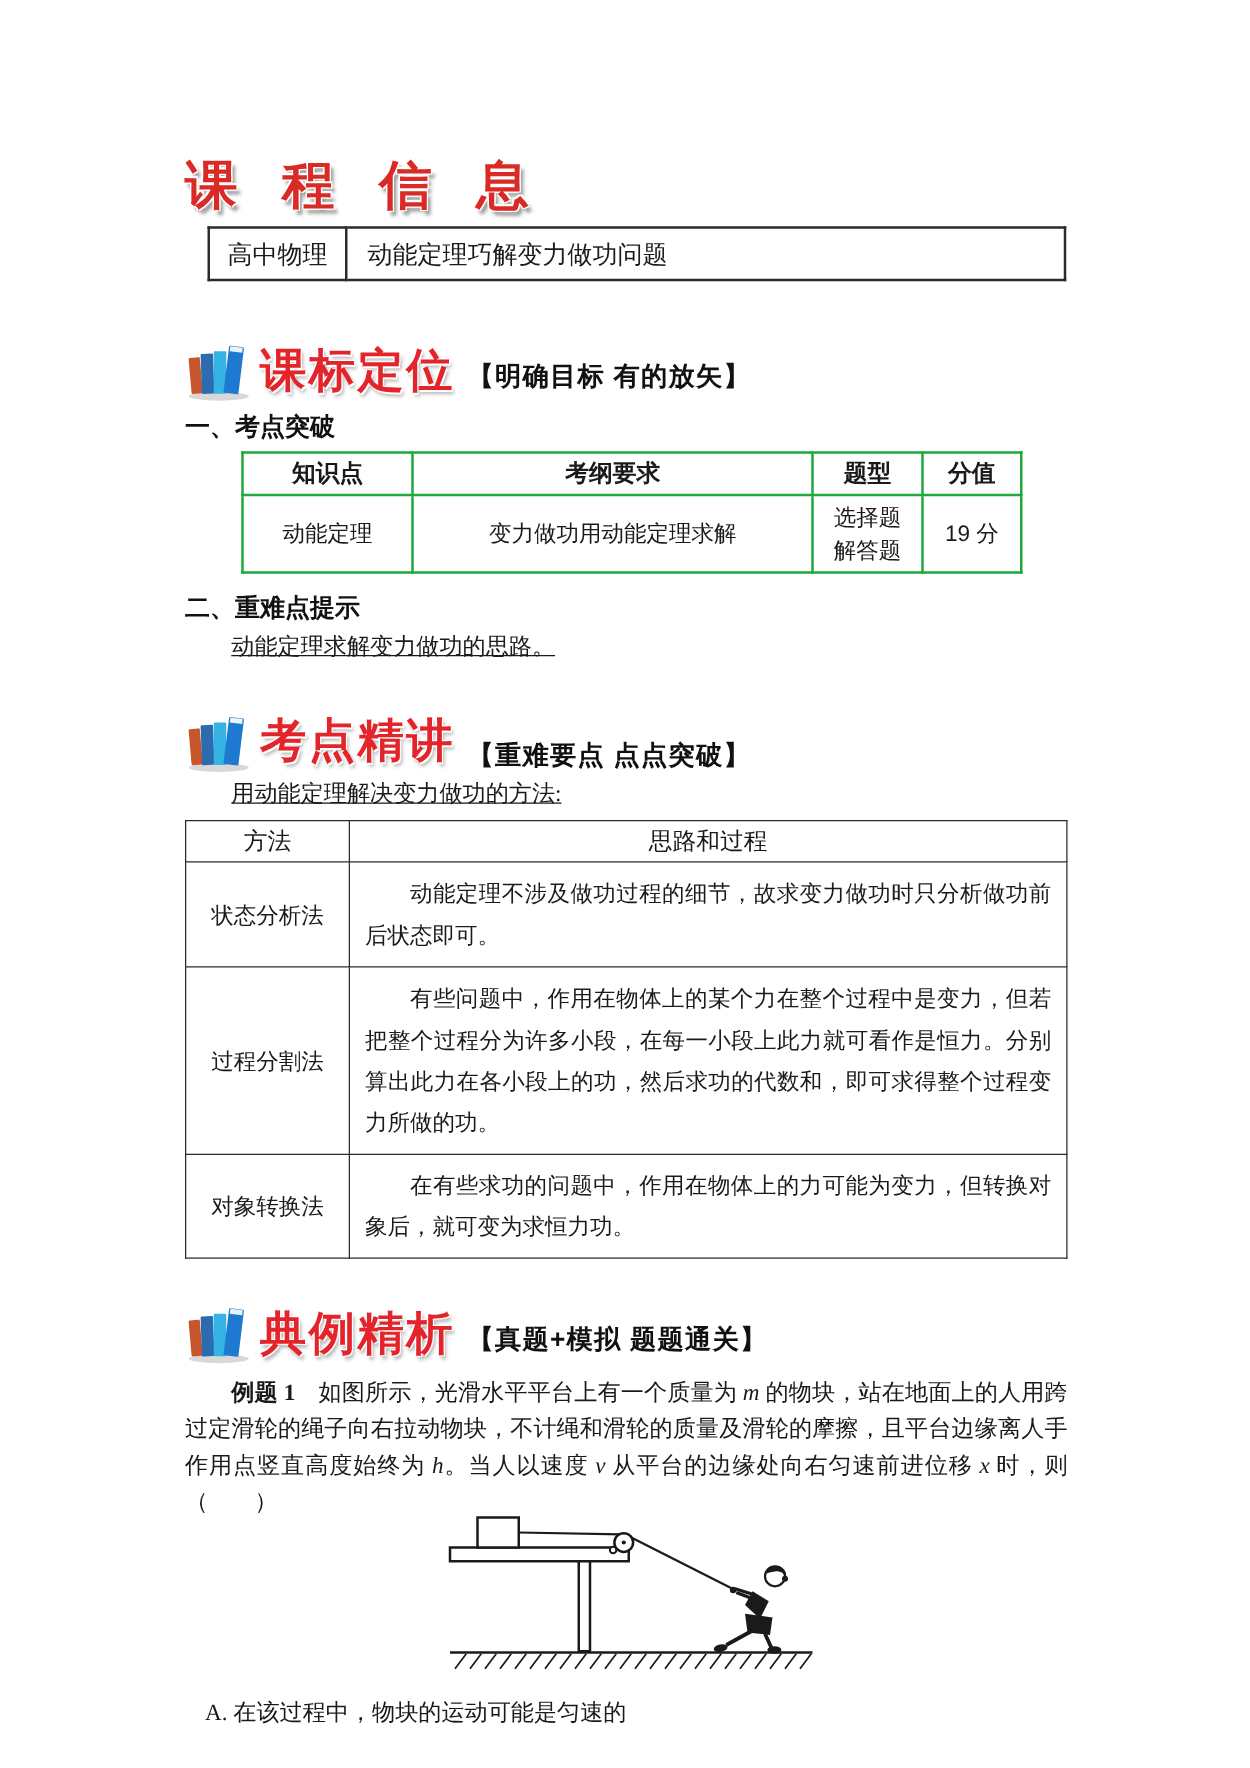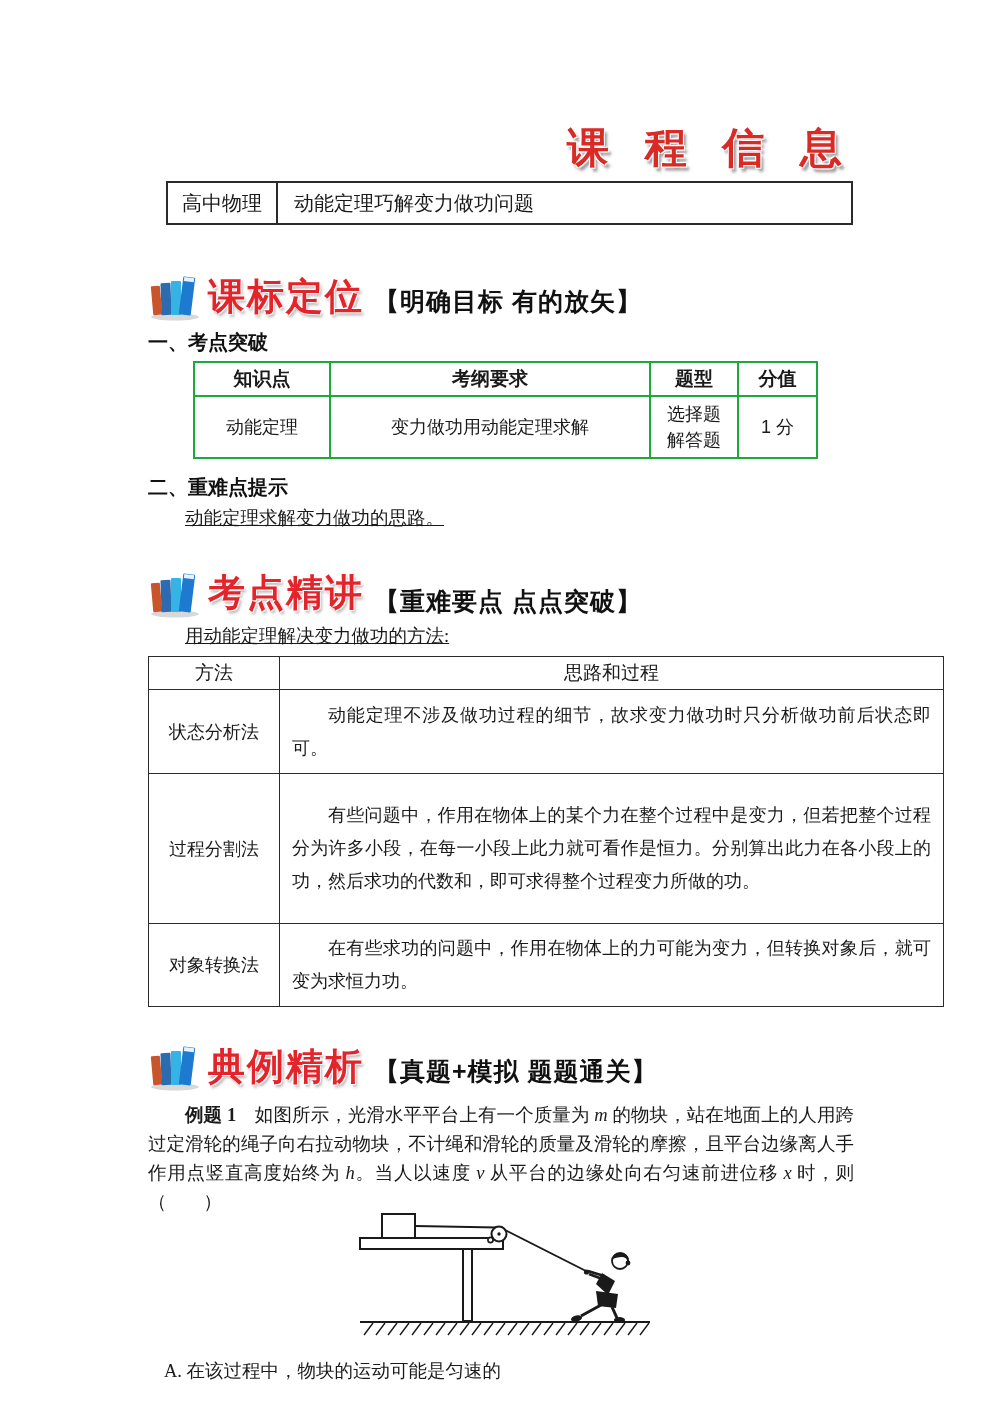--- a/index.html
+++ b/index.html
@@ -1,58 +1,58 @@
 <!DOCTYPE html>
 <html><head>
 <meta charset="utf-8">
 <style>
   html,body{margin:0;padding:0;background:#fff;}
   .page{position:relative;width:1000px;height:1414px;background:#fff;overflow:hidden;
         font-family:"Liberation Serif","DejaVu Serif",serif;color:#1a1a1a;}
   .content{padding:0 146px 0 148px;}
 
   
-  .main-title{margin-top:118px;text-align:right;
+  .main-title{margin-top:118px;text-align:left;
     font-family:"Liberation Sans","DejaVu Sans",sans-serif;
     font-size:42px;font-weight:900;letter-spacing:12px;color:#d92a26;
     text-shadow:1px 1px 0 #fff,-1px -1px 0 #fff,1px -1px 0 #fff,-1px 1px 0 #fff,3px 4px 3px #9a9a9a;
     line-height:60px;}
 
   
   .course-table{margin-top:3px;margin-left:18px;width:687px;border-collapse:collapse;
     font-family:"Liberation Sans","DejaVu Sans",sans-serif;font-size:20px;}
   .course-table td{border:2px solid #2b2b2b;height:38px;}
   .course-table .c1{width:106px;text-align:center;}
   .course-table .c2{padding-left:16px;text-align:left;}
 
   
   .banner{display:flex;align-items:center;margin-top:0;height:56px;}
   .banner .books{width:54px;height:48px;flex:0 0 auto;}
   .banner .red-title{font-family:"Liberation Sans","DejaVu Sans",sans-serif;
     font-size:37px;font-weight:900;color:#e3242b;letter-spacing:2px;margin-left:6px;
     text-shadow:1px 1px 0 #fff,-1px -1px 0 #fff,2px 3px 3px #b5b5b5;}
   .banner .tagline{font-family:"Liberation Sans","DejaVu Sans",sans-serif;
-    font-size:25px;font-weight:700;color:#111;margin-left:10px;margin-top:8px;letter-spacing:1px;}
+    font-size:21px;font-weight:700;color:#111;margin-left:10px;margin-top:8px;letter-spacing:1px;}
 
   
   .sub-heading{font-family:"Liberation Sans","DejaVu Sans",sans-serif;
     font-size:20px;font-weight:800;color:#111;margin:0;line-height:30px;}
   .indent-text{font-size:18.5px;text-indent:2em;line-height:28px;margin:0;text-decoration:underline;}
 
   
   .green-table{margin-left:45px;width:625px;border-collapse:collapse;text-align:center;
     font-family:"Liberation Sans","DejaVu Sans",sans-serif;}
   .green-table th,.green-table td{border:2px solid #1fa83c;}
   .green-table th{font-size:19px;font-weight:800;height:30px;}
   .green-table td{font-size:18px;font-weight:400;height:58px;}
   .green-table .qtype div{line-height:26px;text-align:center;}
   .gt-c1{width:136px;} .gt-c2{width:326px;} .gt-c3{width:86px;} .gt-c4{width:77px;}
 
   
-  .methods-table{margin-top:6px;width:796px;border-collapse:collapse;font-size:18px;}
+  .methods-table{margin-top:6px;width:706px;border-collapse:collapse;font-size:18px;}
   .methods-table th,.methods-table td{border:1.6px solid #2b2b2b;}
   .methods-table th{font-weight:400;font-size:19px;height:30px;text-align:center;}
   .methods-table .mcol{width:128px;text-align:center;}
   .methods-table .dcol{padding:8px 12px;line-height:33px;text-align:justify;}
   .methods-table .dcol p{margin:0;text-indent:2em;}
   .r1 .dcol{height:67px;} .r2 .dcol{height:133px;} .r3 .dcol{height:64px;}
 
   
   .example-para{margin:0;font-size:18.5px;line-height:29px;text-align:justify;text-indent:2em;}
   .example-para .ex-label{font-weight:700;}
@@ -102,21 +102,21 @@
         <th class="gt-c3">题型</th>
         <th class="gt-c4">分值</th>
       </tr>
       <tr>
         <td>动能定理</td>
         <td>变力做功用动能定理求解</td>
         <td class="qtype">
           <div>选择题</div>
           <div>解答题</div>
         </td>
-        <td>1 分</td>
+        <td>19 分</td>
       </tr>
     </tbody>
       </table>
 
     <p class="sub-heading" style="margin-top:13px;">二、重难点提示</p>
     <p class="indent-text" style="margin-top:2px;">动能定理求解变力做功的思路。</p>
 
     <div class="banner" style="margin-top:30px;align-items:flex-end;">
       <svg class="books" viewBox="0 0 54 48">
         <ellipse cx="27" cy="44" rx="24" ry="3.5" fill="#d8d8d8"></ellipse>

